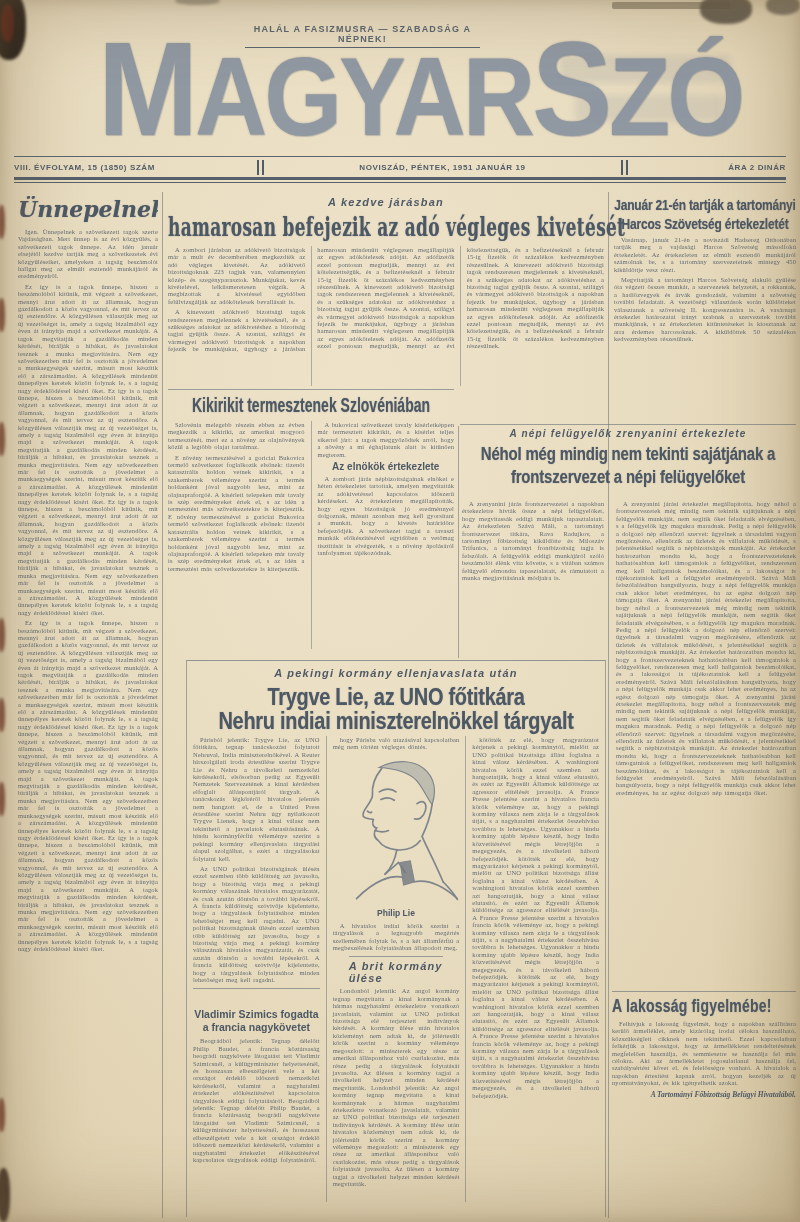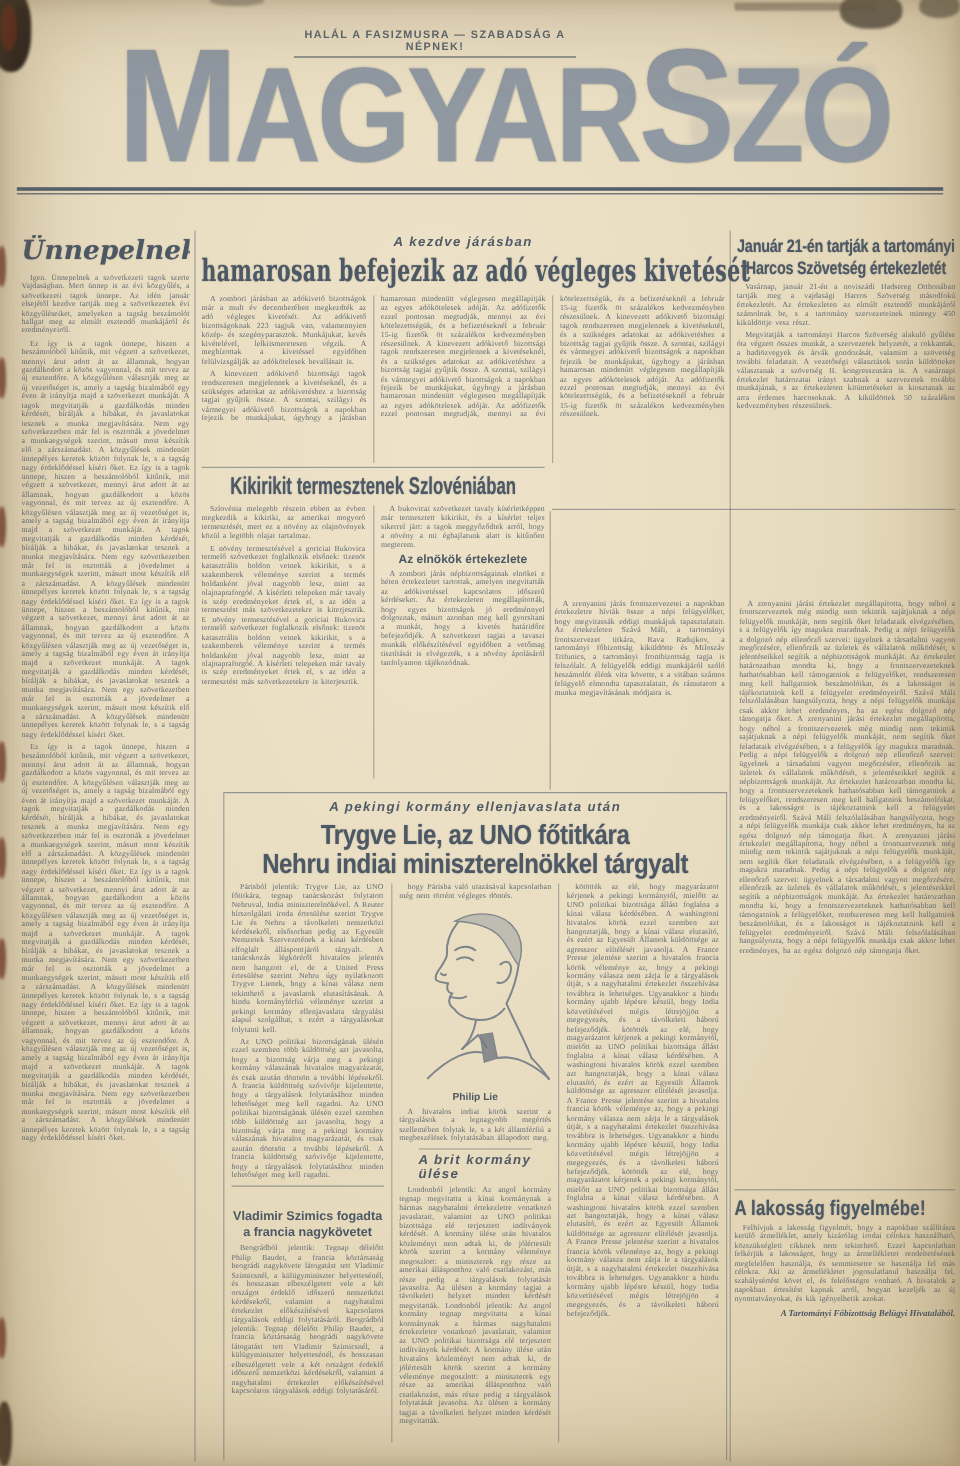--- a/index.html
+++ b/index.html
@@ -78,20 +78,27 @@
   <div class="blob" style="left:-3px;top:1168px;width:13px;height:54px;background:#4a3a2c;"></div>
   <div class="ghost" style="left:560px;top:55px;width:170px;height:28px;"></div>
   <div class="ghost" style="left:575px;top:95px;width:150px;height:26px;"></div>
 
   <div class="abs slogan" style="left:245px;top:24px;width:235px;">HALÁL A FASIZMUSRA — SZABADSÁG A NÉPNEK!</div>
   <div class="abs logo" style="left:70px;top:32px;width:700px;">
     <span class="lw">Magyar</span><span class="lw">Szó</span>
   </div>
 
   <div class="abs" style="left:14px;top:156px;width:772px;">
+    <div class="dlrow">
+      <div class="dlcell" style="flex:0 0 235px;">VIII. ÉVFOLYAM, 15 (1850) SZÁM</div>
+      <div class="dsep"></div>
+      <div class="dlcell" style="flex:1;text-align:center;">NOVISZÁD, PÉNTEK, 1951 JANUÁR 19</div>
+      <div class="dsep"></div>
+      <div class="dlcell" style="flex:0 0 150px;text-align:right;">ÁRA 2 DINÁR</div>
+    </div>
     <div class="ruleThick"></div>
   </div>
 
   <div class="vr" style="left:162px;top:192px;height:1026px;"></div>
   <div class="vr" style="left:608px;top:192px;height:1026px;"></div>
   <div class="vr" style="left:458px;top:426px;height:232px;"></div>
 
   <div class="abs clip" style="left:18px;top:196px;width:140px;height:1020px;">
     <div class="hUnn hink">Ünnepelnek</div>
     <div style="height:6px;"></div>
@@ -126,20 +133,24 @@
       </div>
       <div class="clip" style="width:137px;padding-left:6px;border-left:1px solid rgba(90,100,112,.45);height:228px;">
         <p class="t">A bukovicai szövetkezet tavaly kísérletképpen már termesztett kikirikit, és a kísérlet teljes sikerrel járt: a tagok meggyőződtek arról, hogy a növény a mi éghajlatunk alatt is kitűnően megterem.</p>
         <div class="subB">Az elnökök értekezlete</div>
         <p class="t">A zombori járás népbizottságainak elnökei e héten értekezletet tartottak, amelyen megvitatták az adókivetéssel kapcsolatos időszerű kérdéseket. Az értekezleten megállapították, hogy egyes bizottságok jó eredménnyel dolgoznak, másutt azonban meg kell gyorsítani a munkát, hogy a kivetés határidőre befejeződjék. A szövetkezet tagjai a tavaszi munkák előkészítésével egyidőben a vetőmag tisztítását is elvégezték, s a növény ápolásáról tanfolyamon tájékozódnak.</p>
       </div>
     </div>
   </div>
 
   <div class="hr" style="left:460px;top:424px;width:336px;"></div>
+  <div class="abs" style="left:460px;top:428px;width:336px;">
+    <div class="kick" style="font-size:10px;">A népi felügyelők zrenyanini értekezlete</div>
+    <div class="hFel hink" style="margin-top:3px;">Néhol még mindig nem tekinti sajátjának a frontszervezet a népi felügyelőket</div>
+  </div>
   <div class="abs clip" style="left:462px;top:500px;width:142px;height:156px;">
     <p class="t">A zrenyanini járás frontszervezetei a napokban értekezletre hívták össze a népi felügyelőket, hogy megvitassák eddigi munkájuk tapasztalatait. Az értekezleten Szává Máli, a tartományi frontszervezet titkára, Rava Radujkov, a tartományi főbizottság kiküldötte és Miloszáv Trifunics, a tartományi frontbizottság tagja is felszólalt. A felügyelők eddigi munkájáról szóló beszámolót élénk vita követte, s a vitában számos felügyelő elmondta tapasztalatait, és rámutatott a munka megjavításának módjaira is.</p>
   </div>
   <div class="abs clip" style="left:616px;top:500px;width:180px;height:486px;">
     <p class="t">A zrenyanini járási értekezlet megállapította, hogy néhol a frontszervezetek még mindig nem tekintik sajátjuknak a népi felügyelők munkáját, nem segítik őket feladataik elvégzésében, s a felügyelők így magukra maradnak. Pedig a népi felügyelők a dolgozó nép ellenőrző szervei: ügyelnek a társadalmi vagyon megőrzésére, ellenőrzik az üzletek és vállalatok működését, s jelentéseikkel segítik a népbizottságok munkáját. Az értekezlet határozatban mondta ki, hogy a frontszervezeteknek hathatósabban kell támogatniok a felügyelőket, rendszeresen meg kell hallgatniok beszámolóikat, és a lakosságot is tájékoztatniok kell a felügyelet eredményeiről. Szává Máli felszólalásában hangsúlyozta, hogy a népi felügyelők munkája csak akkor lehet eredményes, ha az egész dolgozó nép támogatja őket. A zrenyanini járási értekezlet megállapította, hogy néhol a frontszervezetek még mindig nem tekintik sajátjuknak a népi felügyelők munkáját, nem segítik őket feladataik elvégzésében, s a felügyelők így magukra maradnak. Pedig a népi felügyelők a dolgozó nép ellenőrző szervei: ügyelnek a társadalmi vagyon megőrzésére, ellenőrzik az üzletek és vállalatok működését, s jelentéseikkel segítik a népbizottságok munkáját. Az értekezlet határozatban mondta ki, hogy a frontszervezeteknek hathatósabban kell támogatniok a felügyelőket, rendszeresen meg kell hallgatniok beszámolóikat, és a lakosságot is tájékoztatniok kell a felügyelet eredményeiről. Szává Máli felszólalásában hangsúlyozta, hogy a népi felügyelők munkája csak akkor lehet eredményes, ha az egész dolgozó nép támogatja őket. A zrenyanini járási értekezlet megállapította, hogy néhol a frontszervezetek még mindig nem tekintik sajátjuknak a népi felügyelők munkáját, nem segítik őket feladataik elvégzésében, s a felügyelők így magukra maradnak. Pedig a népi felügyelők a dolgozó nép ellenőrző szervei: ügyelnek a társadalmi vagyon megőrzésére, ellenőrzik az üzletek és vállalatok működését, s jelentéseikkel segítik a népbizottságok munkáját. Az értekezlet határozatban mondta ki, hogy a frontszervezeteknek hathatósabban kell támogatniok a felügyelőket, rendszeresen meg kell hallgatniok beszámolóikat, és a lakosságot is tájékoztatniok kell a felügyelet eredményeiről. Szává Máli felszólalásában hangsúlyozta, hogy a népi felügyelők munkája csak akkor lehet eredményes, ha az egész dolgozó nép támogatja őket.</p>
   </div>
 
   <div class="abs" style="left:186px;top:660px;width:418px;height:556px;border-top:1px solid rgba(90,100,112,.6);border-left:1px solid rgba(90,100,112,.5);border-right:1px solid rgba(90,100,112,.5);">
     <div class="kick" style="margin-top:6px;">A pekingi kormány ellenjavaslata után</div>
     <div class="hTry hink" style="margin-top:5px;height:24px;">Trygve Lie, az UNO főtitkára</div>

